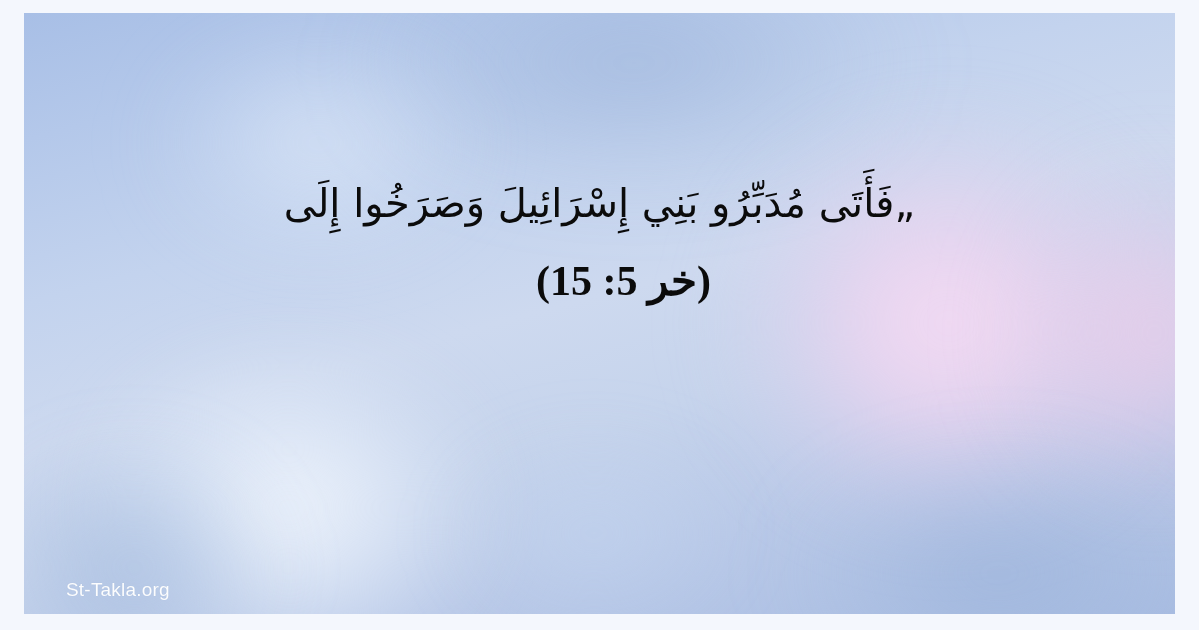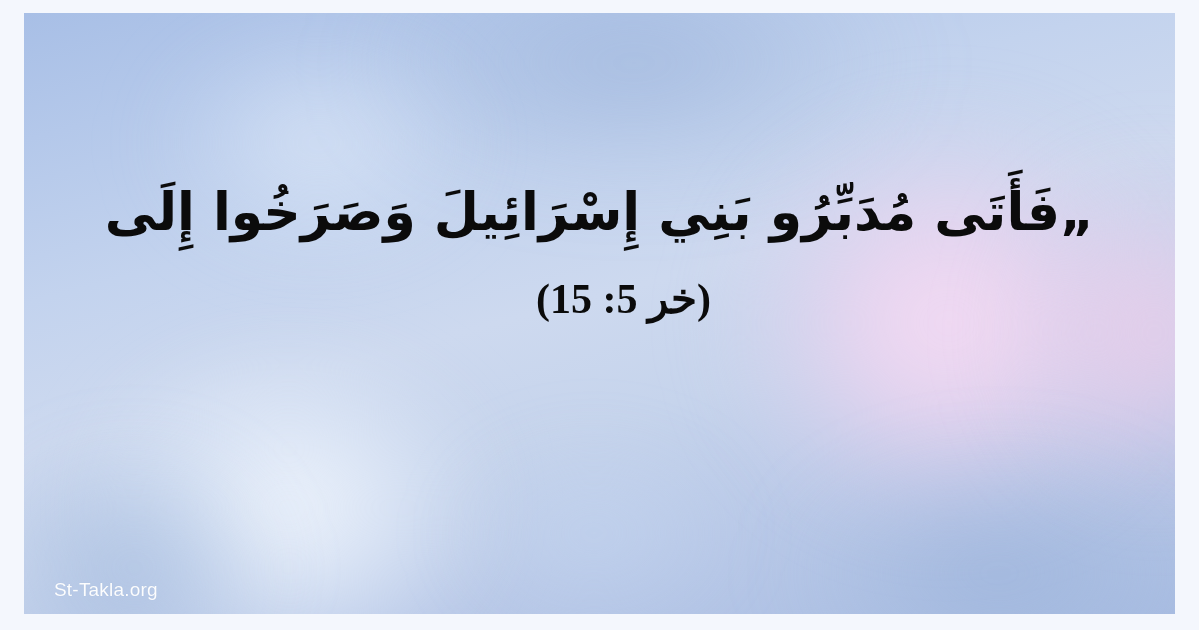--- a/index.html
+++ b/index.html
@@ -154,43 +154,43 @@
     right: 0;
     top: 160px;
     text-align: center;
     direction: rtl;
     color: #0b0b0b;
     font-family: "DejaVu Sans", "Liberation Sans", sans-serif;
   }
 
   .verse-line {
     display: block;
-    font-size: 52px;
-    font-weight: 700;
+    font-size: 40px;
+    font-weight: 400;
     line-height: 1.52;
     letter-spacing: 0px;
     white-space: nowrap;
   }
 
   .verse-ref {
     display: block;
     margin-top: 22px;
     font-size: 42px;
     font-weight: 700;
     line-height: 1.2;
     color: #0b0b0b;
     font-family: "Liberation Serif", "DejaVu Serif", serif;
     direction: rtl;
     padding-left: 48px;
   }
 
   
   .watermark {
     position: absolute;
-    left: 28px;
+    left: 40px;
     bottom: 12px;
     padding: 1px 2px;
     font-family: "Liberation Sans", sans-serif;
     font-size: 19px;
     font-weight: 400;
     letter-spacing: 0.2px;
     color: #ffffff;
     direction: ltr;
     text-align: left;
     opacity: 0.97;

